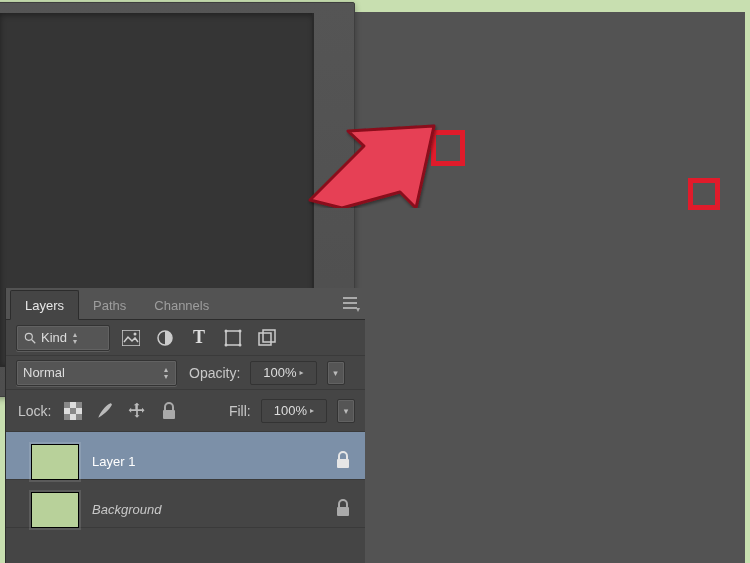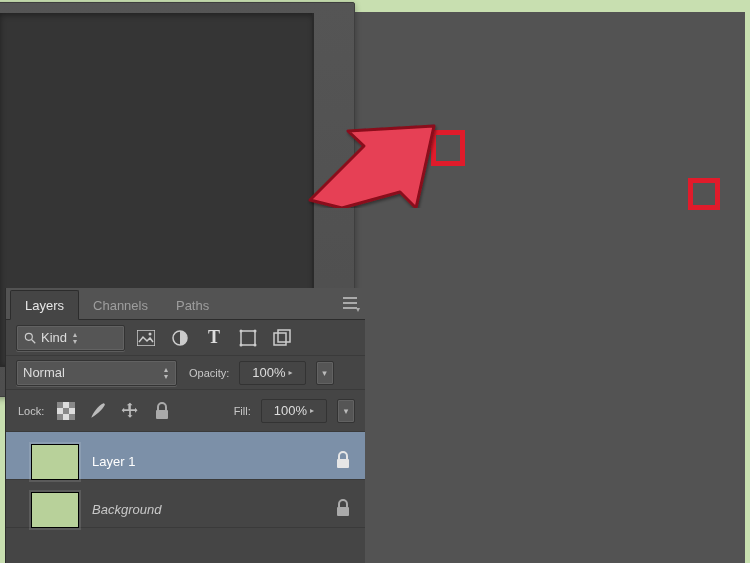--- a/index.html
+++ b/index.html
@@ -94,23 +94,23 @@
     height: 26px;
     background: #555;
     border: 1px solid #333;
     border-radius: 2px;
     box-shadow: inset 0 0 0 1px #626262, 0 1px 0 #5d5d5d;
     padding: 0 8px 0 6px;
     color: #ddd;
     cursor: pointer;
   }
   .steppers { margin-left:6px; font-size:8px; line-height:7px; color:#bbb; }
-  .kind-drop { width: 109px; }
+  .kind-drop { width: 94px; }
   .blend-drop { width: 161px; }
-  .label { color:#c8c8c8; margin-left:2px; font-size:11px; }
+  .label { color:#c8c8c8; margin-left:2px; font-size:14px; }
   .pct-field {
     display:flex; align-items:center;
     height:24px;
     background:#454545;
     border:1px solid #333;
     border-radius:2px;
     padding:0 12px;
     color:#ddd;
   }
   .pct-field .caret { font-size:8px; color:#bbb; margin-left:3px; }
@@ -165,22 +165,22 @@
   <div class="canvas-area">
     <div class="frame-outer">
       <div class="frame-inner"></div>
     </div>
   </div>
 
   <div class="panel">
 
     <div class="tabs">
       <div class="tab active">Layers</div>
+      <div class="tab">Paths</div>
       <div class="tab">Channels</div>
-      <div class="tab">Paths</div>
       <div class="panel-menu">
           <span></span>
           <span></span>
           <span></span>
         </div>
     </div>
 
     <div class="row filter-row">
       <div class="dropdown kind-drop">
         <svg width="14" height="14" viewBox="0 0 24 24">

